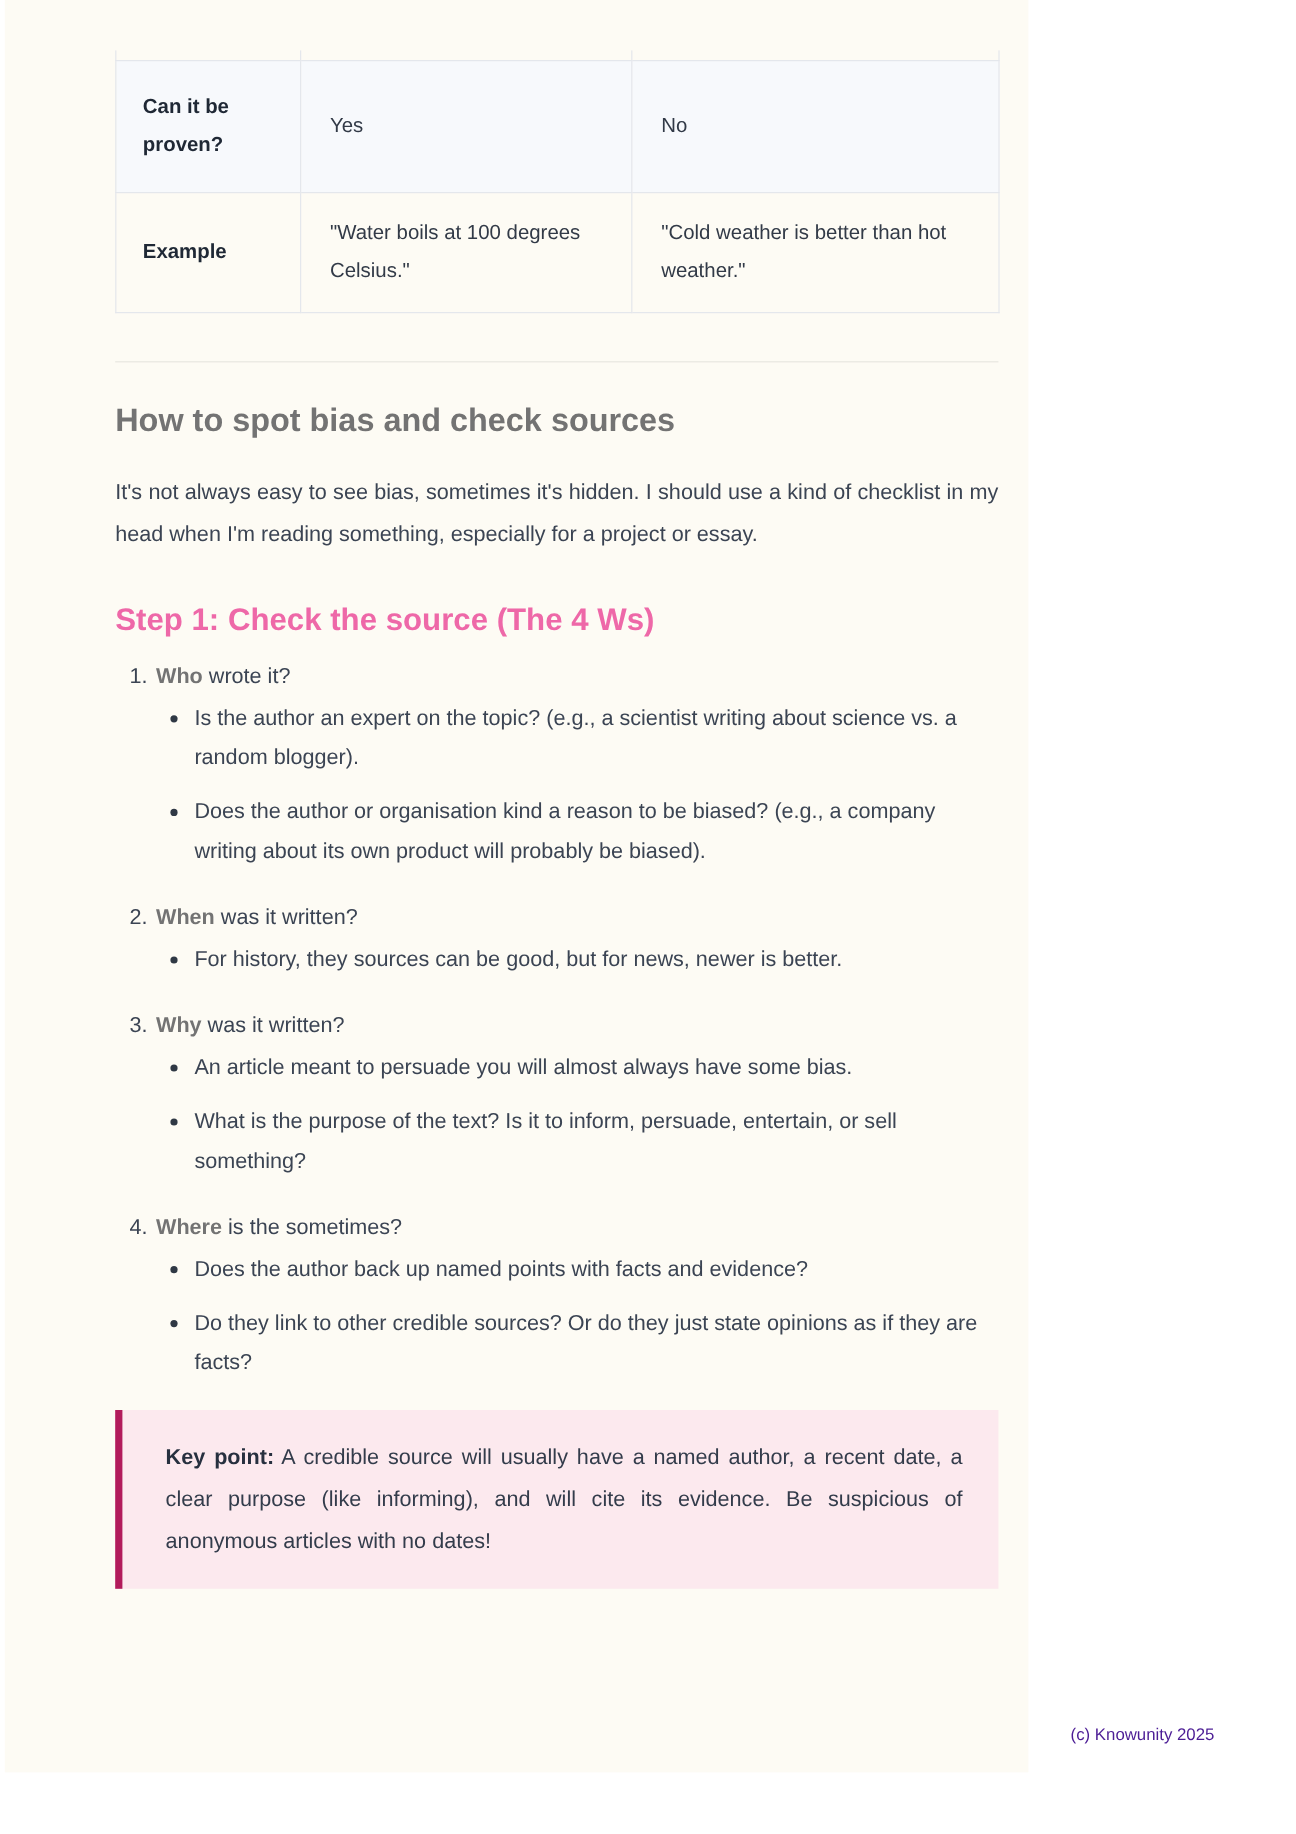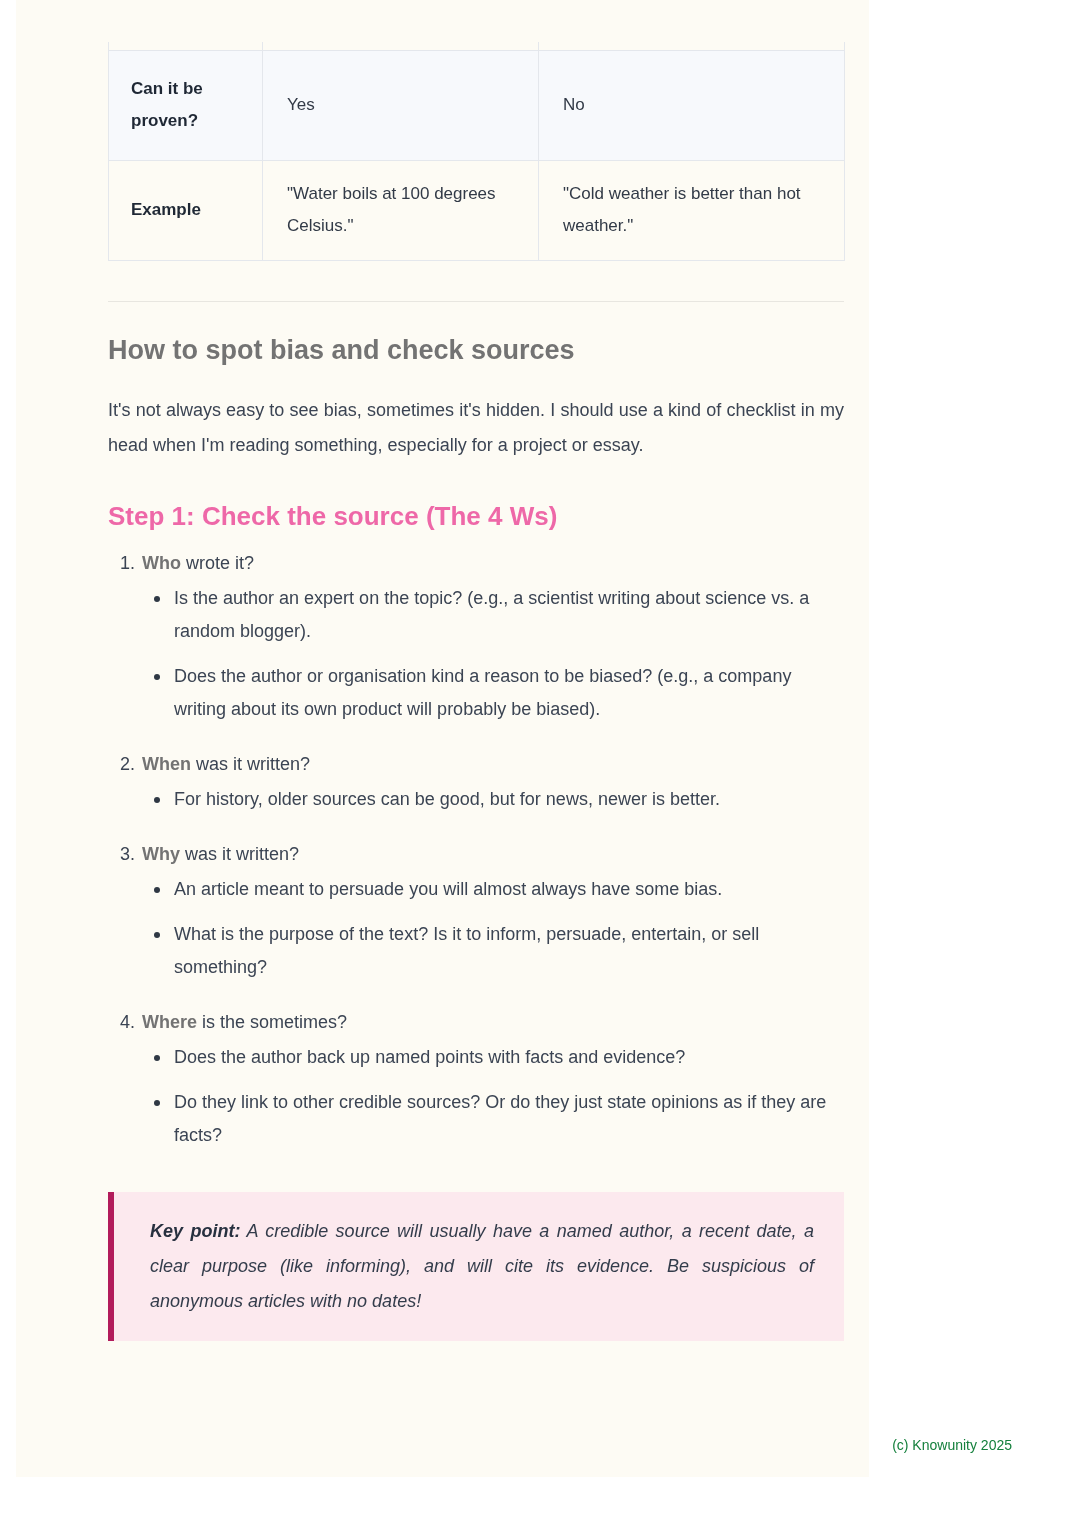--- a/index.html
+++ b/index.html
@@ -1,19 +1,19 @@
 <!DOCTYPE html>
 <html><head>
 <meta charset="utf-8">
 <style>
   * { margin: 0; padding: 0; box-sizing: border-box; }
   html, body { width: 1080px; height: 1528px; background: #ffffff; position: relative;
     font-family: "Liberation Sans", sans-serif; }
 
-  .canvas { position: absolute; left: 16px; top: 0; width: 853px; height: 1477px;
+  .canvas { position: absolute; left: 4px; top: 0; width: 853px; height: 1477px;
     background: #fdfbf4; overflow: hidden; }
 
   .side-line { position: absolute; left: 975px; top: 50px; width: 5px; height: 1427px;
     background: #f1b6c8; z-index: 2; }
   .side-panel { position: absolute; left: 980px; top: 50px; width: 52px; height: 1427px;
     background: #fdecf1; z-index: 1; }
 
   .content { position: absolute; left: 92px; top: 42px; width: 736px; z-index: 2; }
 
   
@@ -47,27 +47,27 @@
   .num { margin-right: 7px; }
   .kw { font-weight: bold; color: #737373; margin-right: 5px; }
   ul.sub { list-style: none; margin-top: 2px; }
   ul.sub > li { display: flex; margin-left: 34px; margin-bottom: 12px; }
   ul.sub > li:last-child { margin-bottom: 0; }
   .dot { flex: none; width: 6px; height: 6px; border-radius: 50%;
     background: #2f3844; margin: 14px 14px 0 0; }
   .btext { flex: 1; line-height: 33px; }
 
   
-  .keypoint { margin-top: 40px; background: #fce9ee; border-left: 6px solid #b21b5b;
+  .keypoint { margin-top: 23px; background: #fce9ee; border-left: 6px solid #b21b5b;
     padding: 22px 30px 22px 36px; font-size: 18px; line-height: 35px;
-    color: #333c4b; text-align: justify; font-style: italic; }
+    color: #333c4b; text-align: justify; }
   .kp-label { font-weight: bold; color: #27303f; margin-right: 6px; }
 
   .footer { position: absolute; top: 1437px; right: 68px; font-size: 14px;
-    color: #15803d; z-index: 3; }
+    color: #4c1d95; z-index: 3; }
 </style>
 </head>
 <body>
 
 <div class="canvas">
   <div class="content">
 
     <table>
       <colgroup>
           <col class="c1">
@@ -119,21 +119,21 @@
         </ul>
       </li>
 
       <li>
         <div class="num-line">
           <span class="num">2.</span><span class="kw">When</span><span>was it written?</span>
         </div>
         <ul class="sub">
           <li>
             <span class="dot"></span>
-            <span class="btext">For history, older sources can be good, but for news, newer is better.</span>
+            <span class="btext">For history, they sources can be good, but for news, newer is better.</span>
           </li>
         </ul>
       </li>
 
       <li>
         <div class="num-line">
           <span class="num">3.</span><span class="kw">Why</span><span>was it written?</span>
         </div>
         <ul class="sub">
           <li>

